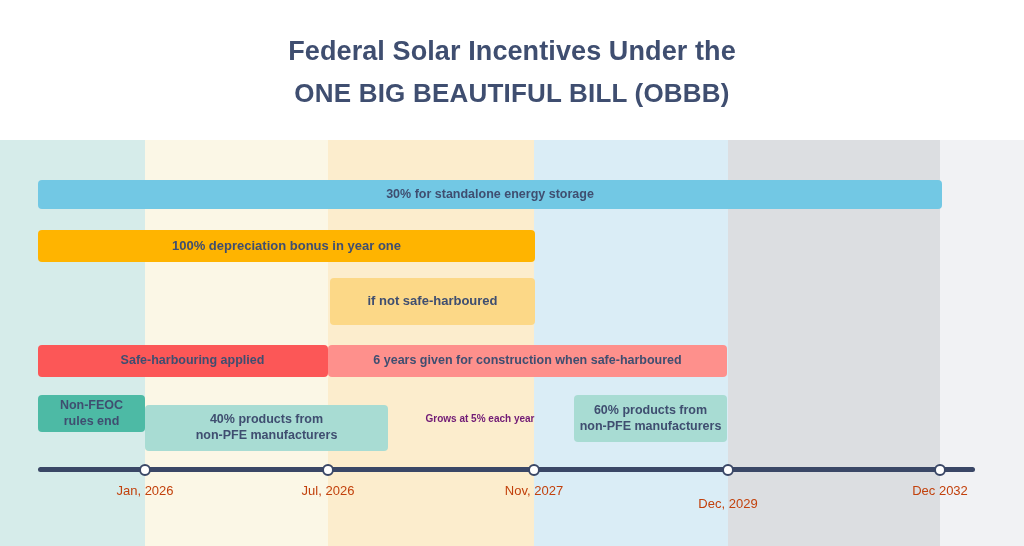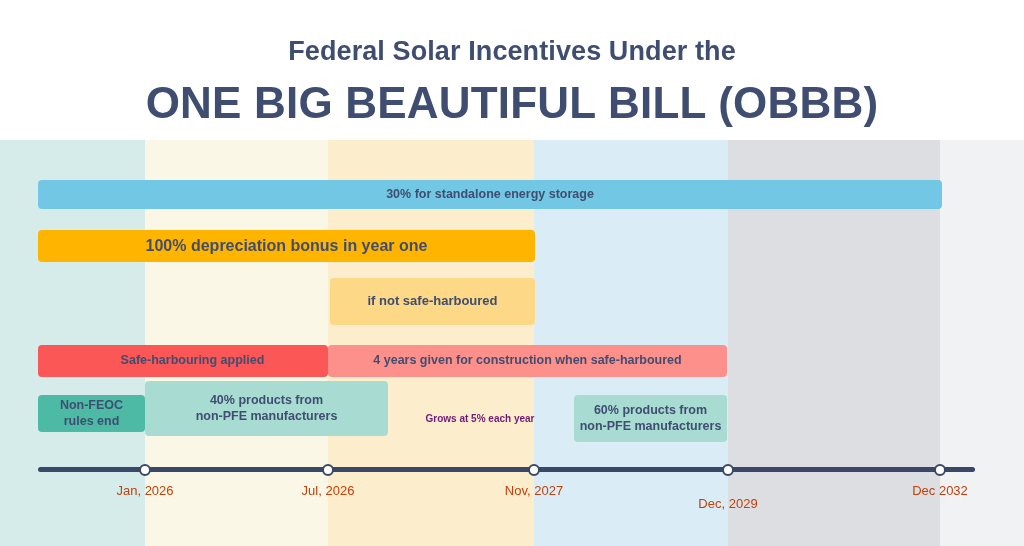--- a/index.html
+++ b/index.html
@@ -33,21 +33,21 @@
     font-size: 27px;
     font-weight: bold;
     color: #3f4e70;
     letter-spacing: 0.1px;
   }
   .title-line2 {
     position: absolute;
     left: 0;
     top: 78px;
     width: 1024px;
-    font-size: 44px;
+    font-size: 26px;
     font-weight: bold;
     color: #3f4e70;
     letter-spacing: 0.2px;
   }
 
   
   .canvas {
     position: absolute;
     left: 0;
     top: 140px;
@@ -74,21 +74,21 @@
     box-sizing: border-box;
     color: #3f4e70;
     font-weight: bold;
     line-height: 1.25;
   }
   .bar-storage {
     font-size: 12.5px;
     font-weight: bold;
   }
   .bar-depreciation {
-    font-size: 16px;
+    font-size: 13px;
   }
   .box-service {
     font-size: 13px;
     padding: 4px 10px;
   }
   .bar-safeharbour {
     font-size: 12.5px;
     padding-left: 19px;
   }
   .bar-fouryears {
@@ -159,29 +159,29 @@
       </div>
       <div class="bar box-service" style="left: 330px; width: 205px; top: 138px; height: 47px; background: rgb(252, 216, 135);">
         <span>
           <div>if not safe-harboured</div>
         </span>
       </div>
       <div class="bar bar-safeharbour" style="left: 38px; width: 290px; top: 205px; height: 32px; background: rgb(252, 87, 87);">
         <span>Safe-harbouring applied</span>
       </div>
       <div class="bar bar-fouryears" style="left: 328px; width: 399px; top: 205px; height: 32px; background: rgb(254, 144, 140);">
-        <span>4 years given for construction when safe-harboured</span>
+        <span>6 years given for construction when safe-harboured</span>
       </div>
       <div class="bar box-teal" style="left: 38px; width: 107px; top: 255px; height: 37px; background: rgb(77, 186, 165);">
         <span>
           <div>Non-FEOC</div>
           <div>rules end</div>
         </span>
       </div>
-      <div class="bar box-teal" style="left: 145px; width: 243px; top: 241px; height: 55px; background: rgb(168, 220, 211);">
+      <div class="bar box-teal" style="left: 145px; width: 243px; top: 265px; height: 46px; background: rgb(168, 220, 211);">
         <span>
           <div>40% products from</div>
           <div>non-PFE manufacturers</div>
         </span>
       </div>
       <div class="bar box-teal" style="left: 574px; width: 153px; top: 255px; height: 47px; background: rgb(168, 220, 211);">
         <span>
           <div>60% products from</div>
           <div>non-PFE manufacturers</div>
         </span>

